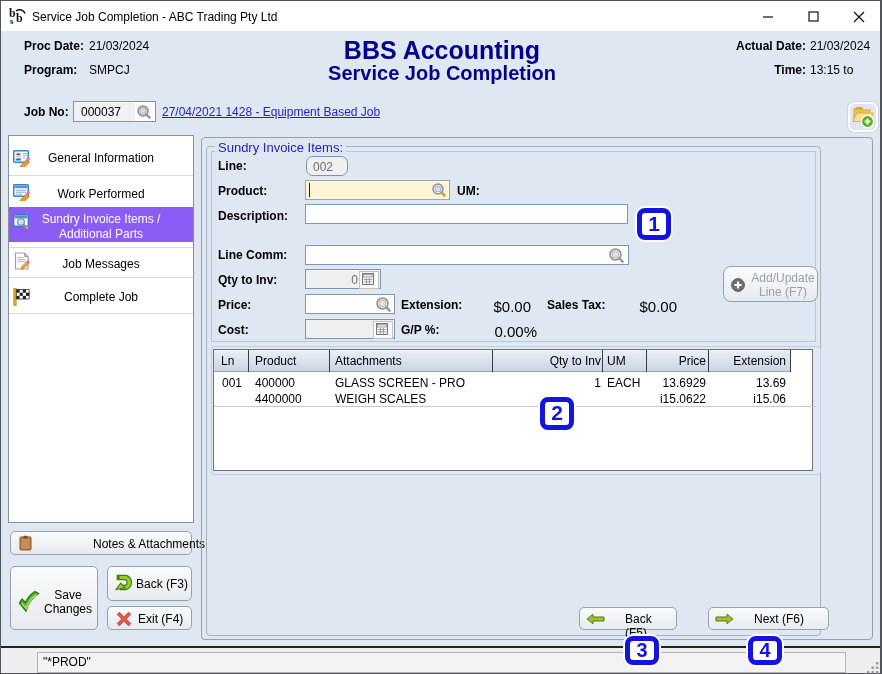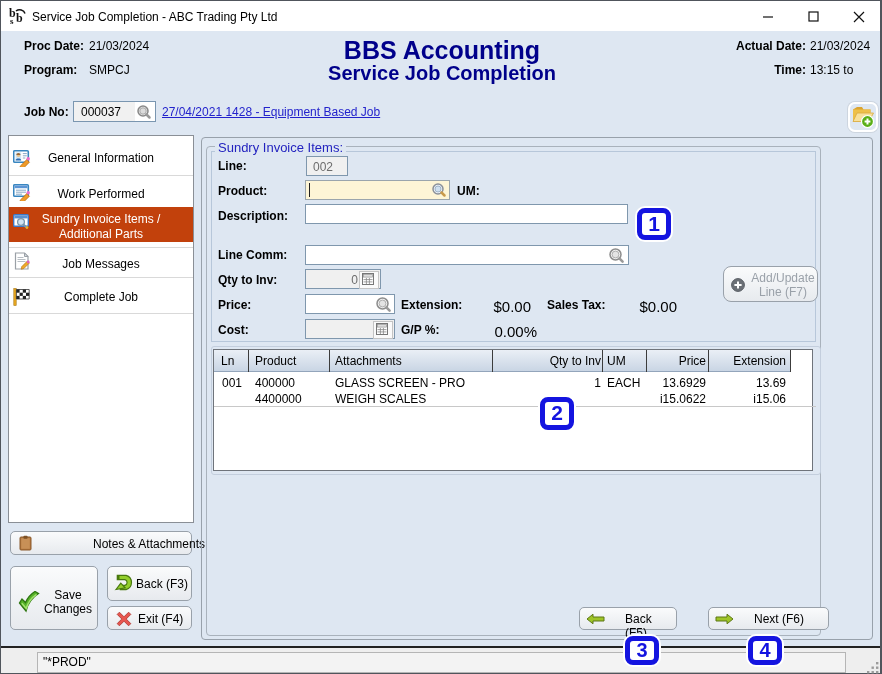--- a/index.html
+++ b/index.html
@@ -12,21 +12,21 @@
   
   .hdr-lbl{font-size:12px;font-weight:bold;color:#000;padding-left:8px;}
   .hdr-val{font-size:12px;color:#000;}
   
   .tbx{position:absolute;background:#fff;border:1px solid #7f97ad;box-sizing:border-box;font-size:12px;color:#000;}
   .tbx-dis{background:#f0f0f0;color:#6d6d6d;}
   
   .sidebar{position:absolute;left:7px;top:134px;width:186px;height:388px;background:#fff;border:1px solid #8a8f96;box-sizing:border-box;}
   .sb-item{position:absolute;left:0;width:184px;font-size:12px;color:#000;text-align:center;}
   .sb-div{position:absolute;left:0;width:184px;height:1px;background:#d9d9d9;}
-  .sb-sel{background:#c2410c;color:#fff;}
+  .sb-sel{background:#8b5cf6;color:#fff;}
   
   .rbtn{position:absolute;box-sizing:border-box;border:1px solid #99a1aa;border-radius:5px;background:linear-gradient(#fafbfc,#e7eaee);font-size:12px;color:#000;}
   .rbtn-dis{color:#9aa1a9;}
   
   .outerpanel{position:absolute;left:200px;top:136px;width:672px;height:503px;border:1px solid #98a1ab;border-radius:4px;box-sizing:border-box;}
   .groupbox{position:absolute;left:205px;top:145px;width:615px;height:490px;border:1px solid #a9b2bc;border-radius:4px;box-sizing:border-box;}
   .fieldspanel{position:absolute;left:210px;top:150px;width:605px;height:191px;border:1px solid #b7c7da;box-sizing:border-box;}
   .gb-label{position:absolute;left:214px;top:139px;font-size:13px;color:#2323bf;background:#dee7f2;padding:0 3px;}
   .flbl{position:absolute;font-size:12px;font-weight:bold;color:#000;}
   .fval{position:absolute;font-size:15px;color:#000;}
@@ -179,21 +179,21 @@
     </svg>
     <span style="position:absolute;left:30px;top:5px;white-space:nowrap;">Exit (F4)</span>
   </div>
 
   <div class="outerpanel"></div>
   <div class="groupbox"></div>
   <div class="fieldspanel"></div>
   <div class="gb-label">Sundry Invoice Items:</div>
 
   <div class="flbl" style="left:217px;top:158px;">Line:</div>
-  <div class="tbx tbx-dis" style="left:305px;top:155px;width:42px;height:20px;">
+  <div class="tbx tbx-dis" style="left:305px;top:155px;width:42px;height:20px;border-radius:7px;">
       <span style="position:absolute;left:6px;top:3px;">002</span>
     </div>
 
   <div class="flbl" style="left:217px;top:183px;">Product:</div>
   <div class="tbx" style="left:304px;top:179px;width:145px;height:20px;background:#fdf5d6;border-color:#9aa5ac;">
     <div style="position:absolute;left:3px;top:2px;width:1px;height:14px;background:#222;"></div>
     <svg style="position:absolute;right:2px;top:1px" width="16" height="16" viewBox="0 0 16 16">
       <circle cx="7" cy="7" r="5" fill="#eef3f8" stroke="#8a9099" stroke-width="1.5"></circle>
       <circle cx="7" cy="7" r="3" fill="#cfe0ef" stroke="#9fb4c8" stroke-width="1"></circle>
       <path d="M10.5,10.5 l3,3" stroke="#c99a4a" stroke-width="2.5" stroke-linecap="round"></path>

